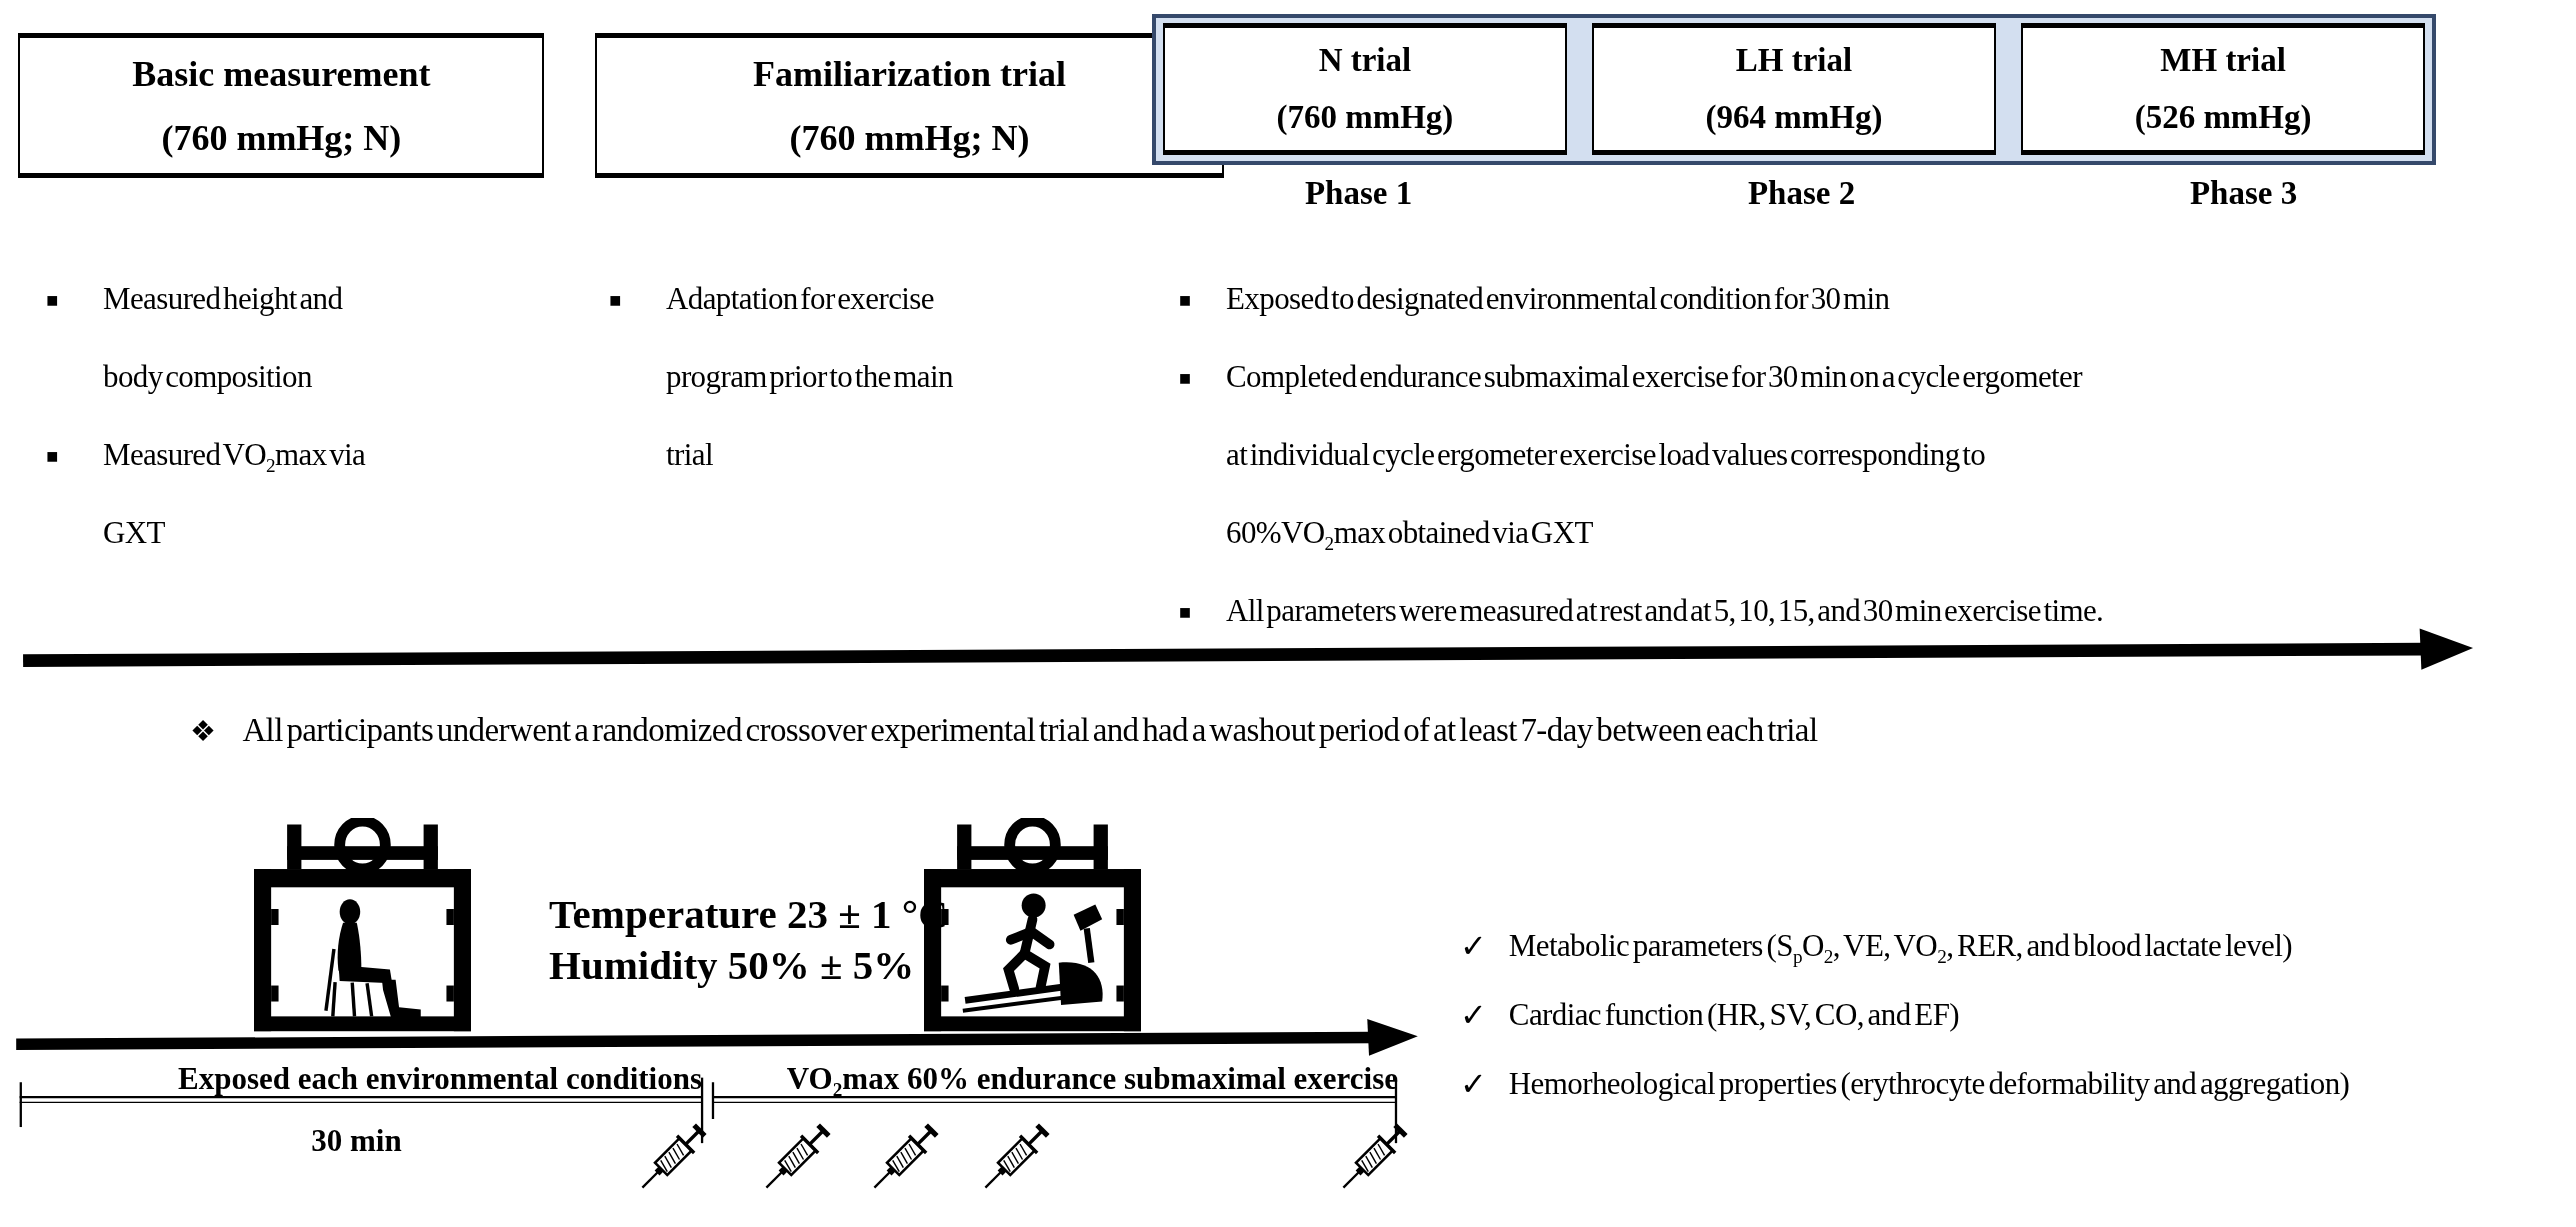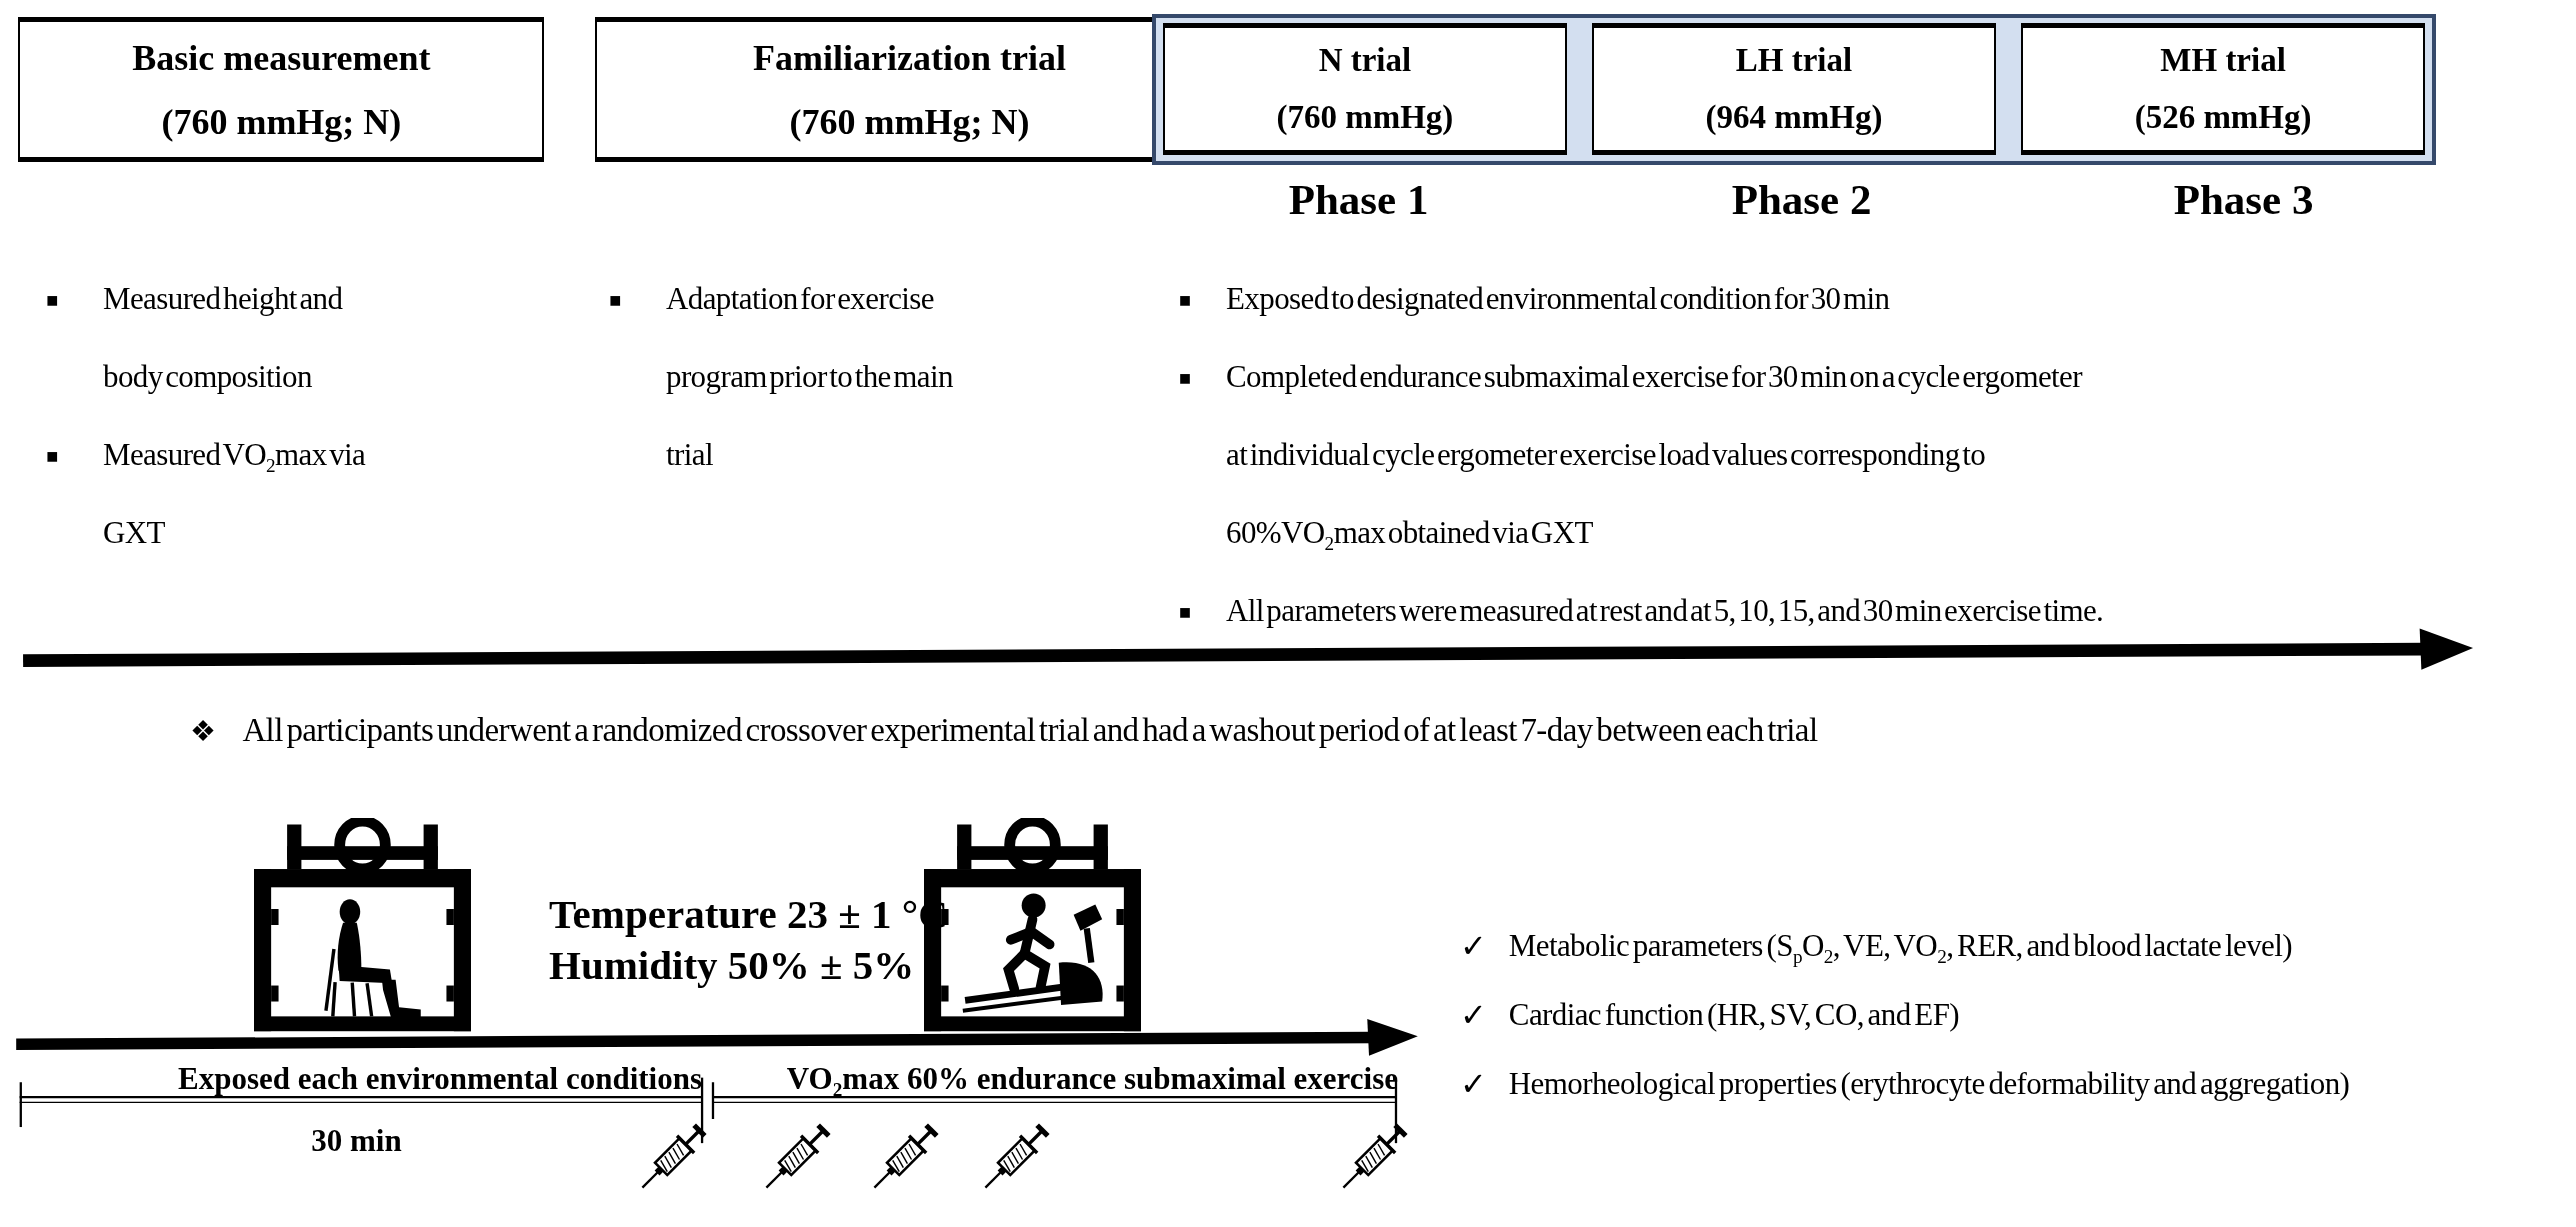--- a/index.html
+++ b/index.html
@@ -14,20 +14,21 @@
   
   .hbox{
     position:absolute;
     background:#fff;
     border:5.2px solid #000;
     border-left-width:2.9px;border-right-width:2.9px;
     display:flex;flex-direction:column;justify-content:center;align-items:center;
     text-align:center;
     font-weight:bold;font-size:36px;line-height:64px;
     box-sizing:border-box;
+    margin-top:16px;
   }
   #box-basic{left:18.4px;top:17px;width:526px;height:145px;}
   #box-famil{left:595px;top:17px;width:629px;height:145px;}
   #trial-container{
     position:absolute;left:1152px;top:13.8px;width:1284px;height:151px;
     background:var(--trial-fill,#d3dff0);
     border:4.6px solid var(--trial-border,#35496b);
     box-sizing:border-box;
     display:flex;gap:25px;align-items:center;
     padding:5.7px 6.9px;
@@ -35,21 +36,21 @@
   .trial-box{
     flex:1 1 0;height:100%;
     background:#fff;
     border:5.2px solid #000;border-left-width:2.9px;border-right-width:2.9px;
     box-sizing:border-box;
     display:flex;flex-direction:column;justify-content:center;align-items:center;
     text-align:center;font-weight:bold;font-size:33px;line-height:57px;
   }
   .phase{
     position:absolute;top:175px;width:345px;height:41px;
-    text-align:center;font-weight:bold;font-size:43px;
+    text-align:center;font-weight:bold;font-size:33px;
   }
   #phase-1{left:1186px;} #phase-2{left:1629px;} #phase-3{left:2071px;}
 
   
   .col{position:absolute;top:260px;}
   #col-basic{left:34px;width:557px;}
   #col-famil{left:597px;width:557px;}
   #col-trials{left:1169px;width:1402px;}
   .line{height:78px;display:flex;align-items:center;}
   .blt{

